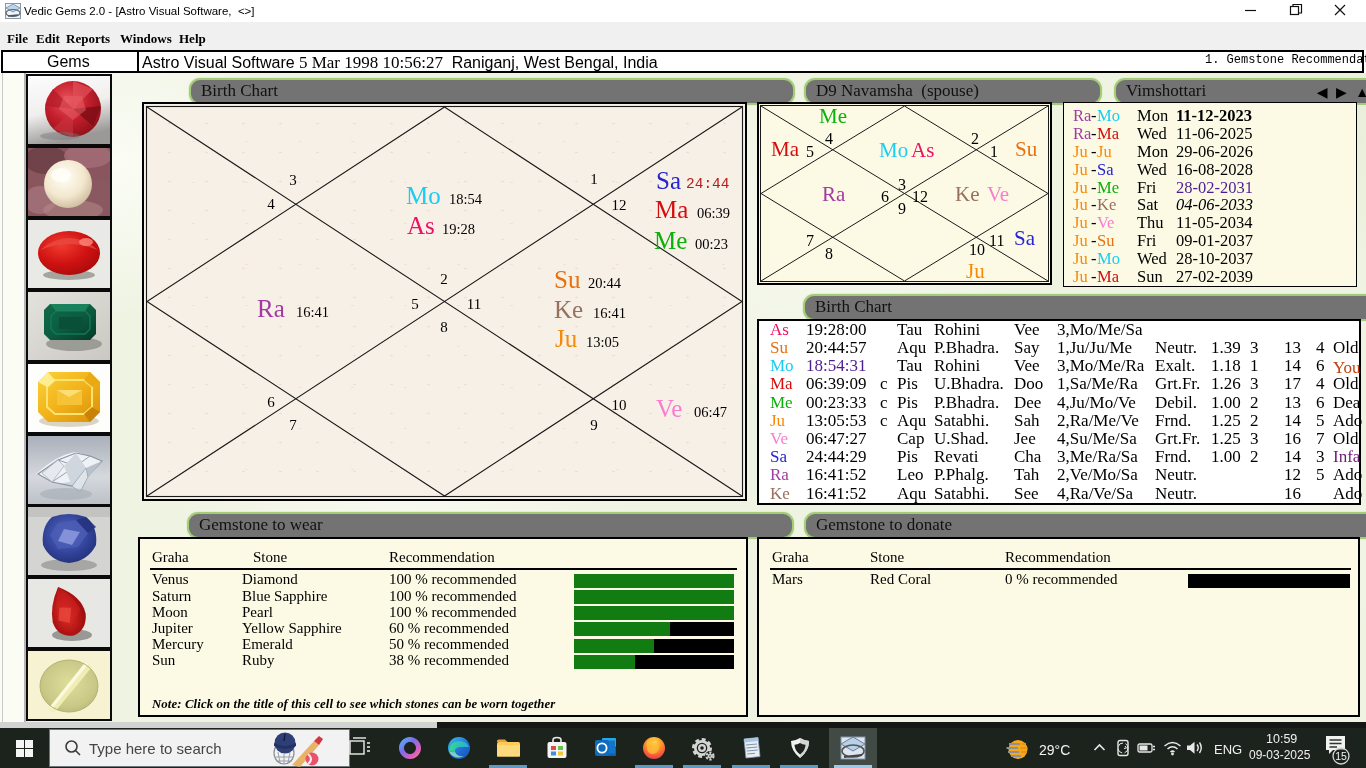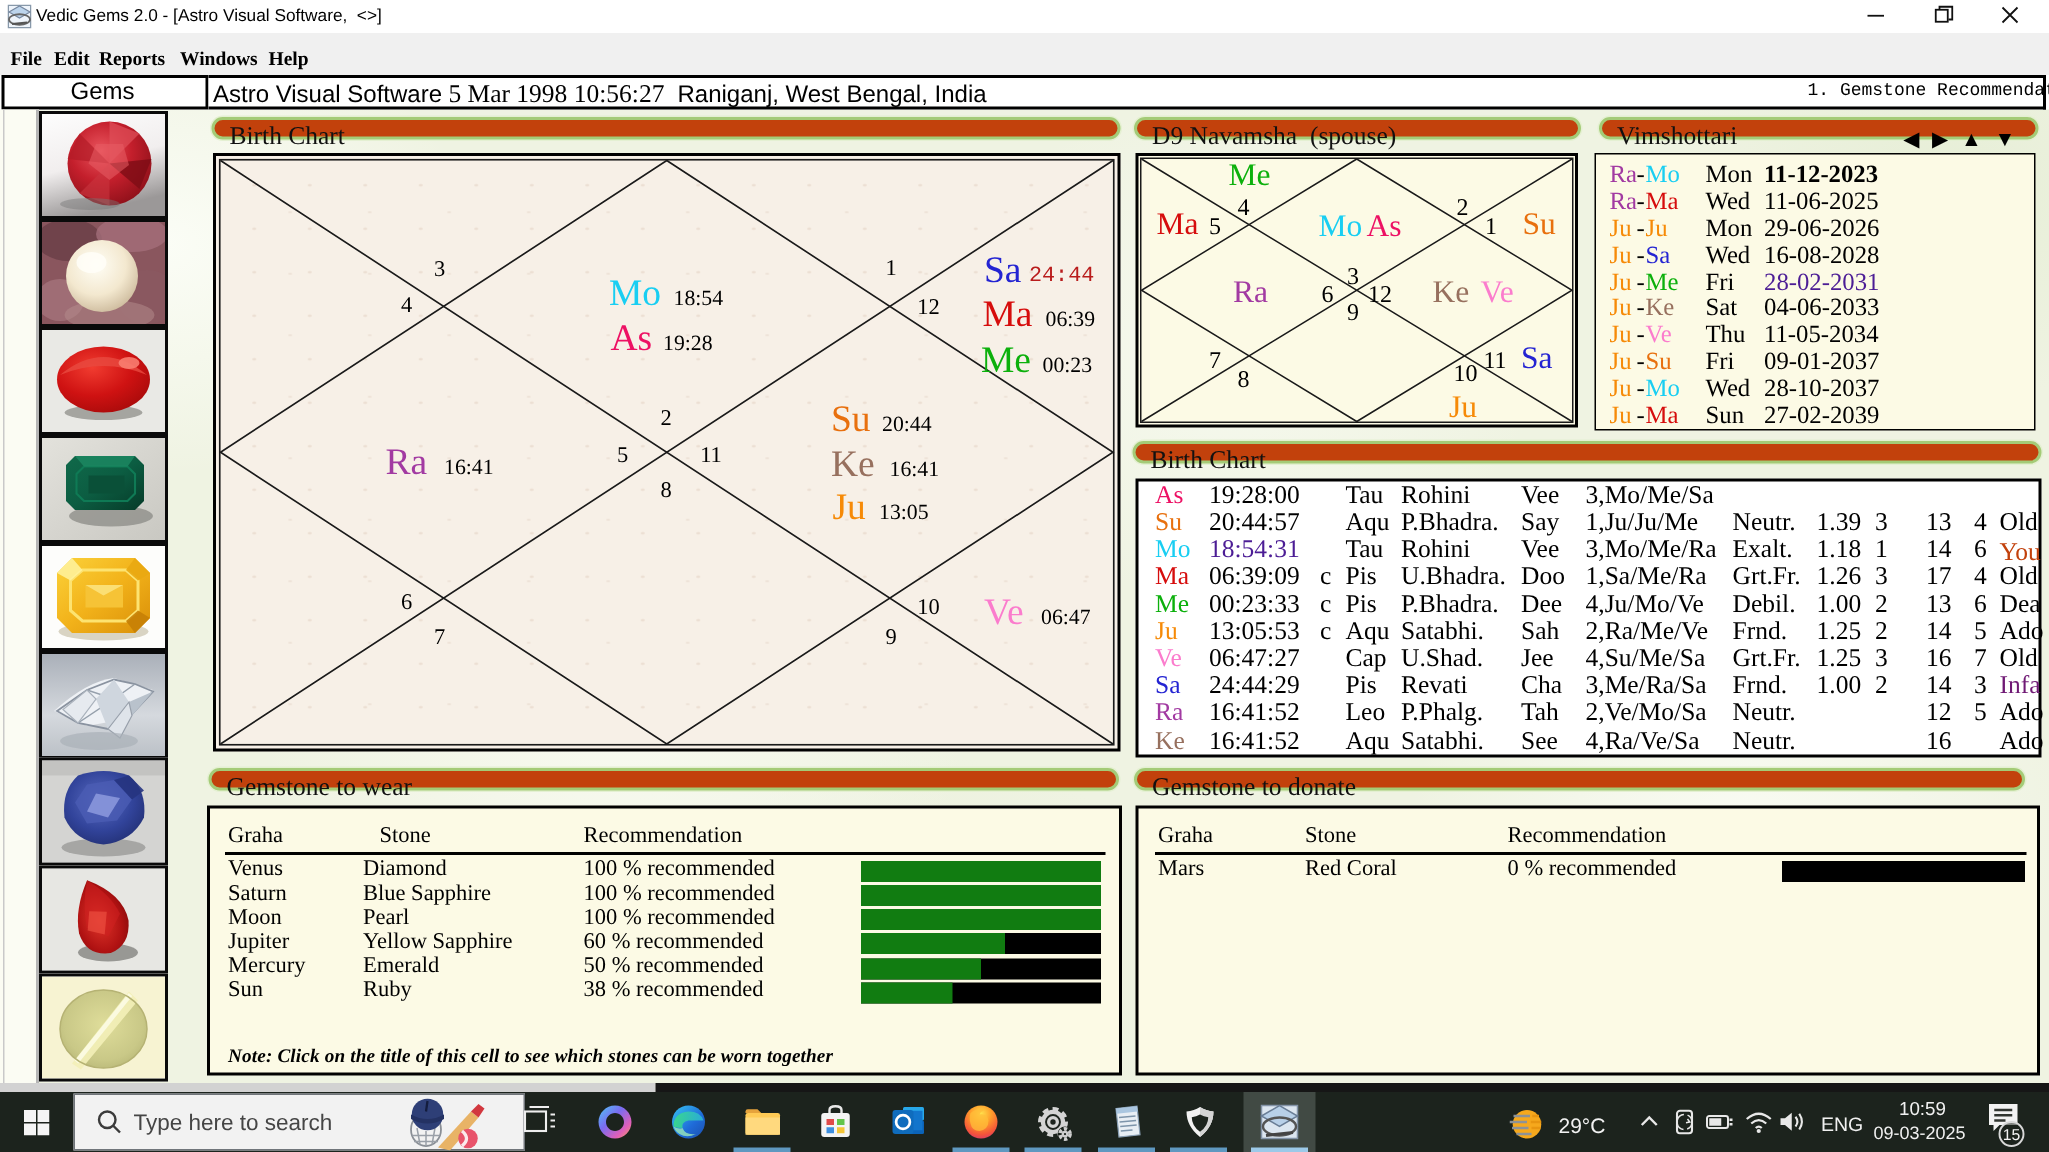--- a/index.html
+++ b/index.html
@@ -1,17 +1,17 @@
 <!DOCTYPE html>
 <html><head><meta charset="utf-8"><style>
 *{margin:0;padding:0;box-sizing:border-box}
 html,body{width:1366px;height:768px;overflow:hidden}
 body{font-family:'Liberation Serif', serif;position:relative;background:#fff}
 .ab{position:absolute;white-space:pre;line-height:1}
-.pill{position:absolute;height:15px;background:#c2410c;border:2px solid #a4cb77;border-radius:11px;box-shadow:0 0 0 1px #e4f0d2;}
+.pill{position:absolute;height:27px;background:#737373;border:2px solid #a4cb77;border-radius:11px;box-shadow:0 0 0 1px #e4f0d2;margin-left:48px;}
 .pill>span{position:absolute;left:10px;top:2px;font-size:17px;font-family:'Liberation Serif', serif;color:#111;white-space:pre;line-height:17px}
 .panel{position:absolute;background:#fcfae5;border:2px solid #000;}
 .chartbox{position:absolute;background:#f7f0e7;border:2px solid #000;}
 </style></head><body>
 <div class="ab" style="left:0;top:22px;width:1366px;height:706px;background:#eff3e2;background-image:radial-gradient(300px 220px at 8% 20%,#fbfdf6 0%,rgba(251,253,246,0) 70%),radial-gradient(340px 260px at 30% 65%,#f8faf0 0%,rgba(248,250,240,0) 70%),radial-gradient(300px 240px at 60% 30%,#f6f9ee 0%,rgba(246,249,238,0) 70%),radial-gradient(320px 260px at 85% 75%,#f9fbf2 0%,rgba(249,251,242,0) 70%),radial-gradient(260px 200px at 95% 15%,#e6eed6 0%,rgba(230,238,214,0) 70%),radial-gradient(280px 220px at 45% 90%,#e9f0da 0%,rgba(233,240,218,0) 70%);"></div>
 <div class="ab" style="left:0;top:0;width:1366px;height:22px;background:#fff"></div>
 <svg class="ab" style="left:5px;top:3px" width="16" height="16">
     <rect x="0.5" y="0.5" width="15" height="15" fill="#eef4fb" stroke="#8899aa"></rect>
     <path d="M1 5 L8 1 L15 5 L8 9 Z" fill="#bcd4ec" stroke="#7788a0" stroke-width="0.8"></path>
     <ellipse cx="8" cy="10" rx="7" ry="3.5" fill="none" stroke="#666" stroke-width="1.2"></ellipse>
@@ -303,21 +303,21 @@
 <div class="ab" style="left:1176px;top:161.5px;font-size:16.5px;font-family:'Liberation Serif', serif;color:#000;">16-08-2028</div>
 <div class="ab" style="left:1073px;top:179.5px;font-size:16.5px;font-family:'Liberation Serif', serif;color:#f68a07;">Ju</div>
 <div class="ab" style="left:1091px;top:179.5px;font-size:16.5px;font-family:'Liberation Serif', serif;color:#000;">-</div>
 <div class="ab" style="left:1097px;top:179.5px;font-size:16.5px;font-family:'Liberation Serif', serif;color:#0cb00c;">Me</div>
 <div class="ab" style="left:1137px;top:179.5px;font-size:16.5px;font-family:'Liberation Serif', serif;color:#000;">Fri</div>
 <div class="ab" style="left:1176px;top:179.5px;font-size:16.5px;font-family:Liberation Serif, serif;color:#4c1d95;">28-02-2031</div>
 <div class="ab" style="left:1073px;top:197.4px;font-size:16.5px;font-family:'Liberation Serif', serif;color:#f68a07;">Ju</div>
 <div class="ab" style="left:1091px;top:197.4px;font-size:16.5px;font-family:'Liberation Serif', serif;color:#000;">-</div>
 <div class="ab" style="left:1097px;top:197.4px;font-size:16.5px;font-family:'Liberation Serif', serif;color:#97705e;">Ke</div>
 <div class="ab" style="left:1137px;top:197.4px;font-size:16.5px;font-family:'Liberation Serif', serif;color:#000;">Sat</div>
-<div class="ab" style="left:1176px;top:197.4px;font-size:16.5px;font-family:'Liberation Serif', serif;color:#000;">04-06-2033</div>
+<div class="ab" style="left:1176px;top:197.4px;font-size:16.5px;font-family:'Liberation Serif', serif;color:#000;font-style:italic;">04-06-2033</div>
 <div class="ab" style="left:1073px;top:215.4px;font-size:16.5px;font-family:'Liberation Serif', serif;color:#f68a07;">Ju</div>
 <div class="ab" style="left:1091px;top:215.4px;font-size:16.5px;font-family:'Liberation Serif', serif;color:#000;">-</div>
 <div class="ab" style="left:1097px;top:215.4px;font-size:16.5px;font-family:'Liberation Serif', serif;color:#fb7ccd;">Ve</div>
 <div class="ab" style="left:1137px;top:215.4px;font-size:16.5px;font-family:'Liberation Serif', serif;color:#000;">Thu</div>
 <div class="ab" style="left:1176px;top:215.4px;font-size:16.5px;font-family:'Liberation Serif', serif;color:#000;">11-05-2034</div>
 <div class="ab" style="left:1073px;top:233.3px;font-size:16.5px;font-family:'Liberation Serif', serif;color:#f68a07;">Ju</div>
 <div class="ab" style="left:1091px;top:233.3px;font-size:16.5px;font-family:'Liberation Serif', serif;color:#000;">-</div>
 <div class="ab" style="left:1097px;top:233.3px;font-size:16.5px;font-family:'Liberation Serif', serif;color:#e8700e;">Su</div>
 <div class="ab" style="left:1137px;top:233.3px;font-size:16.5px;font-family:'Liberation Serif', serif;color:#000;">Fri</div>
 <div class="ab" style="left:1176px;top:233.3px;font-size:16.5px;font-family:'Liberation Serif', serif;color:#000;">09-01-2037</div>

